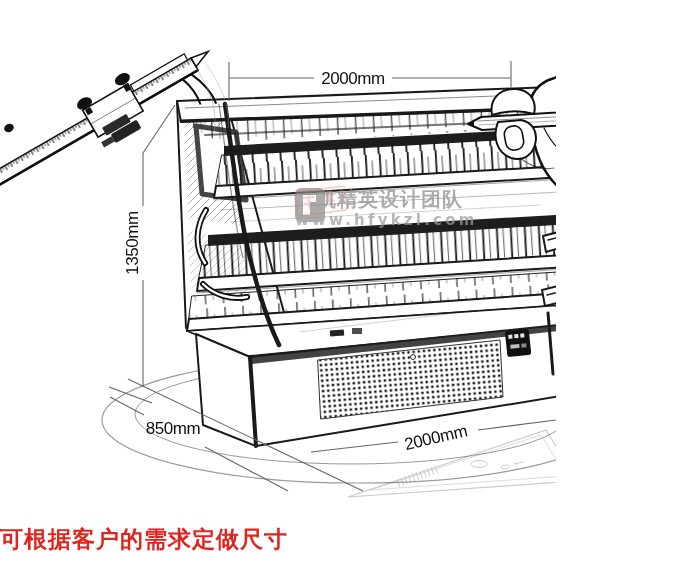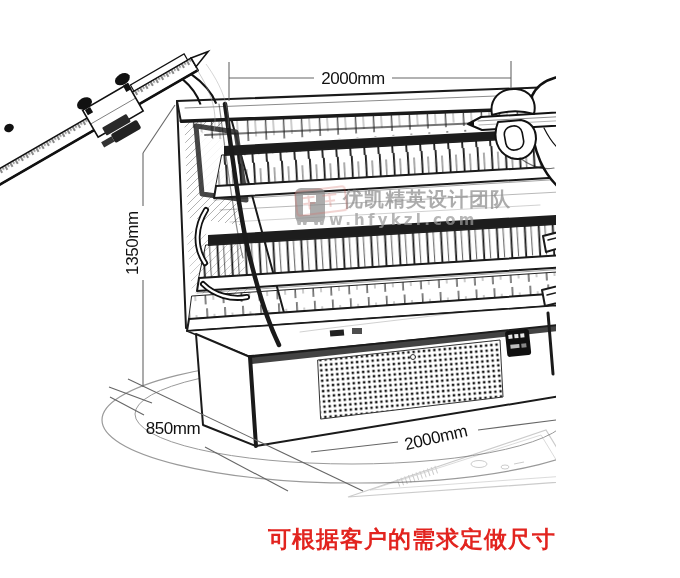--- a/index.html
+++ b/index.html
@@ -4,26 +4,26 @@
 <style>
   html,body{margin:0;padding:0;background:#fff;}
   #stage{position:relative;width:556px;height:578px;background:#fff;overflow:hidden;
          font-family:"Liberation Sans",sans-serif;}
   #stage svg{position:absolute;left:0;top:0;}
   .dim-text{font-family:"Liberation Sans",sans-serif;font-size:17px;fill:#111;letter-spacing:-0.4px;}
   #watermark{position:absolute;left:295px;top:188px;display:flex;align-items:flex-start;gap:7px;
              opacity:.72;pointer-events:none;}
   #wm-lines{display:flex;flex-direction:column;}
   #wm-team{font-size:20px;font-weight:bold;color:#8d8d8d;letter-spacing:1px;white-space:nowrap;
-           font-family:"DejaVu Sans","Liberation Sans",sans-serif;line-height:22px;padding-left:48px;}
+           font-family:"DejaVu Sans","Liberation Sans",sans-serif;line-height:22px;}
   #wm-url{font-size:15px;font-weight:bold;color:#9a9a9a;letter-spacing:3.2px;white-space:nowrap;
           font-family:"DejaVu Sans","Liberation Sans",sans-serif;line-height:16px;margin-top:2px;}
   #wm-stamp{position:absolute;left:88px;top:44px;width:52px;height:26px;transform:rotate(-7deg);
             filter:blur(.6px);opacity:.3;}
-  #caption{position:absolute;left:0;right:0;top:524px;text-align:right;font-weight:bold;
+  #caption{position:absolute;left:0;right:0;top:524px;text-align:left;font-weight:bold;
            font-size:23px;color:#e2241f;letter-spacing:1px;
            font-family:"DejaVu Sans","Liberation Sans",sans-serif;}
 </style>
 </head>
 <body>
 
 <div id="stage">
 
 <svg width="680" height="578" viewBox="0 0 680 578">
   <defs>

